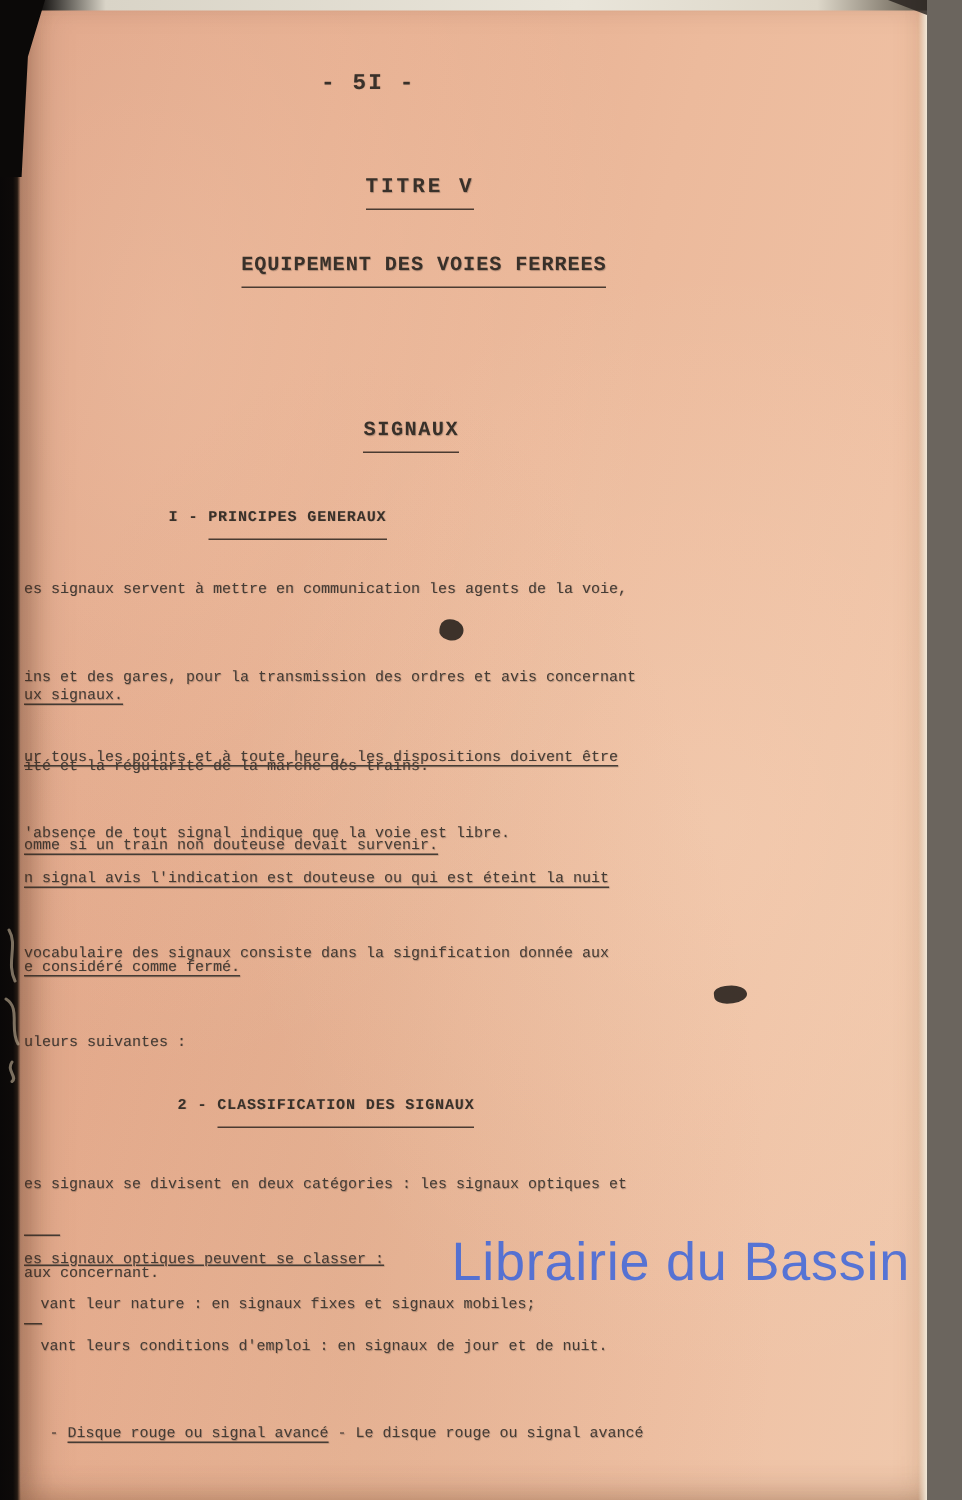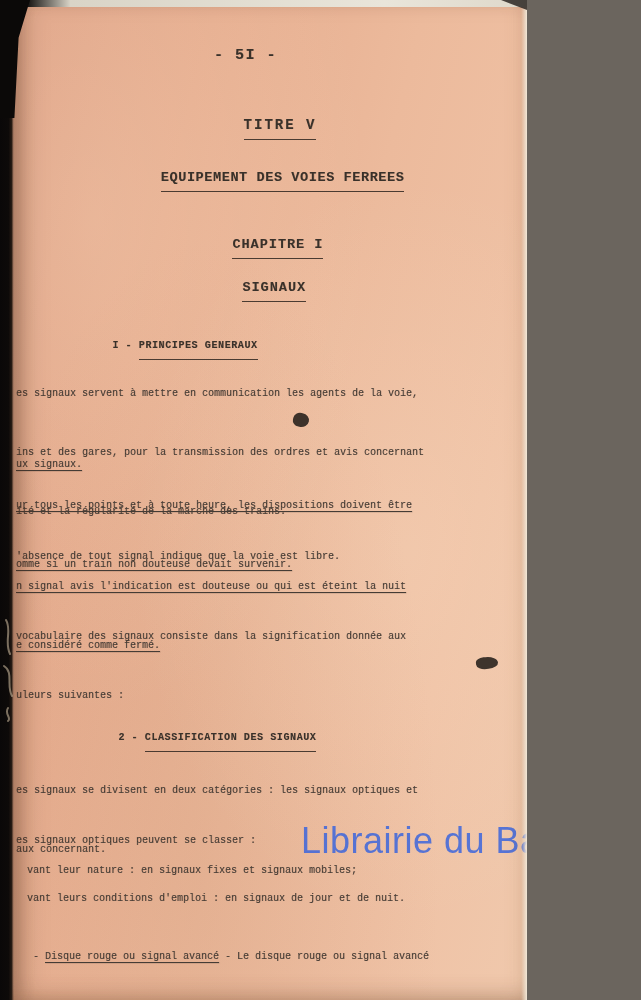--- a/index.html
+++ b/index.html
@@ -1,20 +1,20 @@
 <!DOCTYPE html>
 <html><head>
 <meta charset="utf-8">
 <style>
   * { margin:0; padding:0; box-sizing:border-box; }
   html,body { width:641px; height:1000px; }
   body { background:#6b655e; font-family:"Liberation Mono","DejaVu Sans Mono",monospace; }
 
   .page {
-    position:relative; width:527px; height:1000px; overflow:hidden;
+    position:relative; width:618px; height:1000px; overflow:hidden;
     color:#453c35;
     background:
       radial-gradient(ellipse at 18% 22%, rgba(255,228,200,.22), transparent 45%),
       radial-gradient(ellipse at 78% 55%, rgba(255,236,212,.20), transparent 48%),
       radial-gradient(ellipse at 38% 88%, rgba(186,126,92,.16), transparent 52%),
       linear-gradient(104deg, #dda084 0%, #e6ad8f 28%, #ecba9c 55%, #efc1a4 78%, #f0c9ad 100%);
   }
 
   
   .t {
@@ -78,23 +78,20 @@
 <div class="page">
 
   <div class="t hd pagenum" style="left:214px; top:46px;">- 5I -</div>
 
   <div class="t hd" style="left:202px; top:96px; font-size:14px; letter-spacing:2px;">
     <span class="hu">TITRE V</span>
   </div>
   <div class="t hd" style="left:126px; top:148px; font-size:13.5px;">
     <span class="hu">EQUIPEMENT DES VOIES FERREES</span>
   </div>
-  <div class="t hd" style="left:196px; top:215px; font-size:13.5px; letter-spacing:1px;">
-    <span class="hu">CHAPITRE I</span>
-  </div>
   <div class="t hd" style="left:206px; top:258px; font-size:13.5px; letter-spacing:1px;">
     <span class="hu">SIGNAUX</span>
   </div>
 
   <div class="t hd" style="left:86px; top:316px;">
     <span>I - </span><span class="hu">PRINCIPES GENERAUX</span>
   </div>
 
   <div class="t" style="left:16px; top:344px;">
     <div>es signaux servent à mettre en communication les agents de la voie,</div>
@@ -128,21 +125,21 @@
 
   <div class="t hd" style="left:92px; top:708px;">
     <span>2 - </span><span class="hu">CLASSIFICATION DES SIGNAUX</span>
   </div>
 
   <div class="t" style="left:16px; top:741px;">
     <div>es signaux se divisent en deux catégories : les signaux optiques et</div>
     <div>aux concernant.</div>
   </div>
 
-  <div class="t" style="left:16px; top:791px;">
+  <div class="t" style="left:16px; top:791px;text-decoration:underline;">
     <div>es signaux optiques peuvent se classer :</div>
   </div>
 
   <div class="t" style="left:27px; top:821px;">
     <div>vant leur nature : en signaux fixes et signaux mobiles;</div>
   </div>
   <div class="t" style="left:27px; top:849px;">
     <div>vant leurs conditions d'emploi : en signaux de jour et de nuit.</div>
   </div>
 

